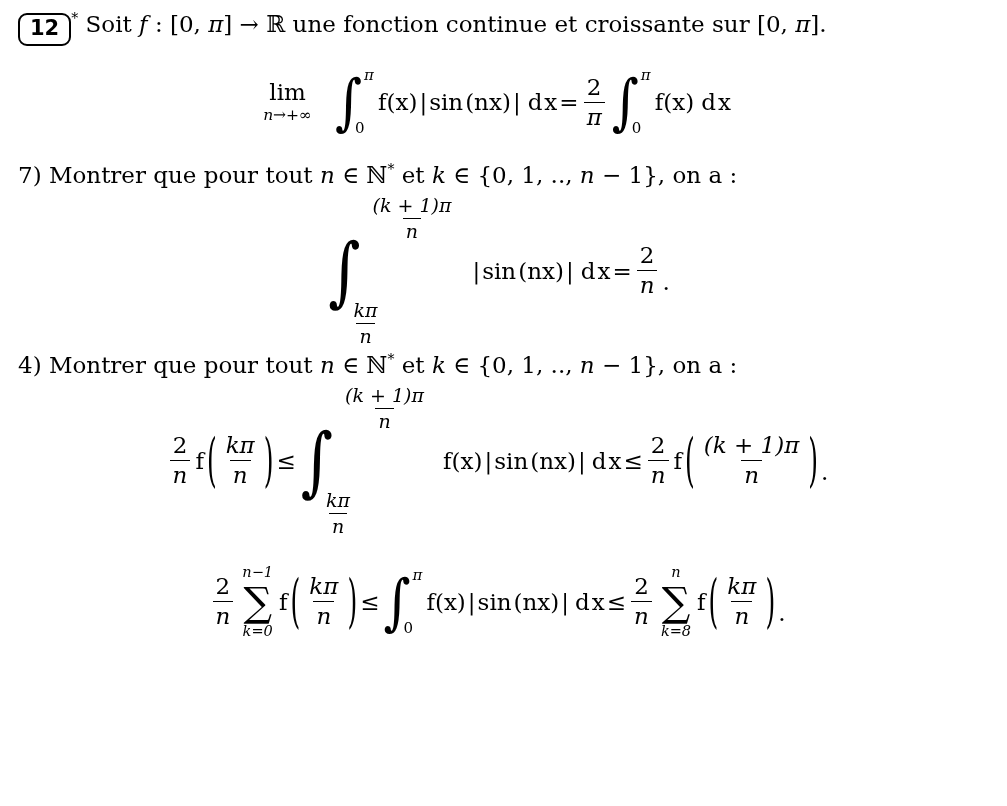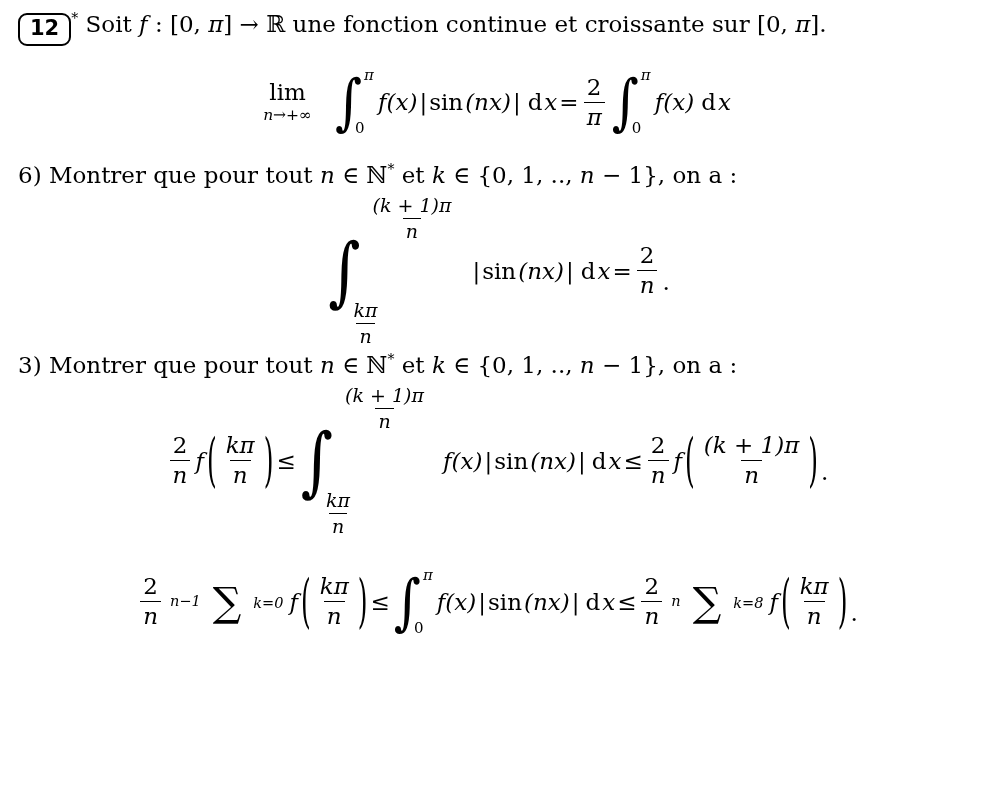--- a/index.html
+++ b/index.html
@@ -12,21 +12,21 @@
   .textline{font-size:23px;line-height:1.45;}
   .it{font-style:italic;}
   .supstar{font-size:14px;vertical-align:9px;}
   .badge{
     display:inline-block;border:2px solid #000;border-radius:9px;
     padding:0 10px 2px;font-family:"DejaVu Sans",sans-serif;
     font-weight:bold;font-size:21px;line-height:1.3;vertical-align:-3px;
   }
   
   .formula{display:flex;justify-content:center;align-items:center;font-size:23px;}
-  .formula .v{font-style:italic;margin:0 1px;}
+  .formula .v{margin:0 1px;}
   .formula .t{margin:0 1px;}
   .eq{margin:0 9px;}
   .leq{margin:0 12px;}
   .frac{display:inline-flex;flex-direction:column;align-items:center;margin:0 4px;line-height:1;}
   .frac .fnum{padding:0 3px 3px;white-space:nowrap;}
   .frac .fden{border-top:1.5px solid #000;padding:3px 3px 0;white-space:nowrap;}
   .limblk{display:inline-flex;flex-direction:column;align-items:center;margin-right:20px;line-height:1;}
   .limword{font-size:23px;}
   .limsub{font-size:15.5px;margin-top:4px;font-style:italic;}
   
@@ -36,21 +36,21 @@
   .intsm .il .up{margin-left:2px;font-style:italic;}
   .intsm .il .lo{margin-left:-7px;}
   
   .intbg{display:inline-flex;align-items:center;margin:0 4px;}
   .intbg .ig{font-size:62px;line-height:1;display:inline-block;transform:scaleY(1.22);}
   .intbg .il{display:inline-flex;flex-direction:column;justify-content:space-between;height:150px;font-size:19px;align-items:flex-start;line-height:1;}
   .intbg .il .up{margin-left:9px;}
   .intbg .il .lo{margin-left:-10px;}
   .intbg .frac,.sum .frac{margin:0;}
   
-  .sum{display:inline-flex;flex-direction:row;align-items:center;line-height:1;margin:0 5px;gap:12px;}
+  .sum{display:inline-flex;flex-direction:column;align-items:center;line-height:1;margin:0 5px;}
   .sum .stop{font-size:14.5px;font-style:italic;margin-bottom:2px;}
   .sum .sg{font-size:40px;line-height:1;}
   .sum .sbot{font-size:14.5px;font-style:italic;margin-top:2px;}
   
   .bigp{display:inline-block;transform:scaleY(2.35);font-size:25px;line-height:1;margin:0 2px;}
   .dot{transform:translateY(11px);margin-left:5px;}
   
   #formula-1{height:96px;margin:8px 0;}
   #formula-2{height:152px;margin:2px 0;}
   #formula-3{height:154px;margin:2px 0;}
@@ -98,21 +98,21 @@
           <span class="up">π</span>
           <span class="lo">0</span>
         </span>
     </span>
     <span class="v">f(x)</span>
     <span class="t" style="margin-left:6px;">d</span>
       <span class="v">x</span>
   </div>
 
   <div class="textline mt">
-    <span>6) Montrer que pour tout </span><span class="it">n</span><span> ∈ ℕ</span><span class="supstar">*</span><span> et </span><span class="it">k</span><span> ∈ {0, 1, .., </span><span class="it">n</span><span> − 1}, on a :</span>
+    <span>7) Montrer que pour tout </span><span class="it">n</span><span> ∈ ℕ</span><span class="supstar">*</span><span> et </span><span class="it">k</span><span> ∈ {0, 1, .., </span><span class="it">n</span><span> − 1}, on a :</span>
   </div>
 
   <div class="formula" id="formula-2">
     <span class="intbg">
       <span class="ig">∫</span>
       <span class="il">
         <span class="up frac">
           <span class="fnum it">(k + 1)π</span>
           <span class="fden it">n</span>
         </span>
@@ -130,21 +130,21 @@
       <span class="v">x</span>
     <span class="t eq">=</span>
     <span class="frac">
       <span class="fnum">2</span>
       <span class="fden it">n</span>
     </span>
     <span class="t dot">.</span>
   </div>
 
   <div class="textline">
-    <span>3) Montrer que pour tout </span><span class="it">n</span><span> ∈ ℕ</span><span class="supstar">*</span><span> et </span><span class="it">k</span><span> ∈ {0, 1, .., </span><span class="it">n</span><span> − 1}, on a :</span>
+    <span>4) Montrer que pour tout </span><span class="it">n</span><span> ∈ ℕ</span><span class="supstar">*</span><span> et </span><span class="it">k</span><span> ∈ {0, 1, .., </span><span class="it">n</span><span> − 1}, on a :</span>
   </div>
 
   <div class="formula" id="formula-3">
     <span class="frac">
       <span class="fnum">2</span>
       <span class="fden it">n</span>
     </span>
     <span class="v">f</span>
     <span class="bigp">(</span>
     <span class="frac">

